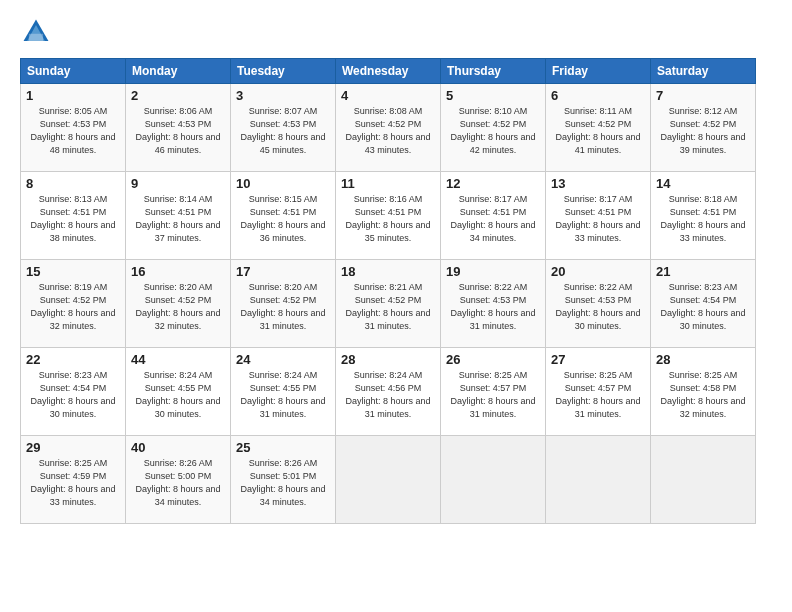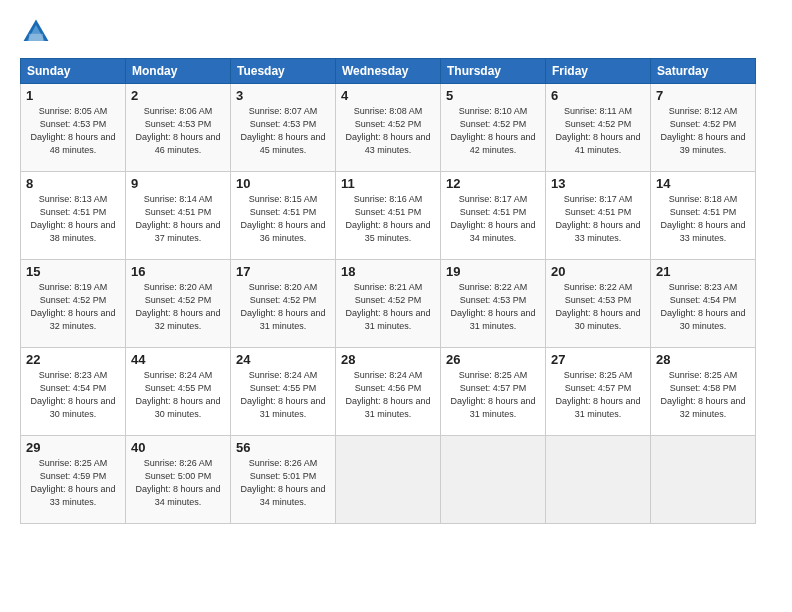--- a/index.html
+++ b/index.html
@@ -256,21 +256,21 @@
         <tr class="last-row">
           <td>
             <span class="day-number">29</span>
             <div class="day-content">Sunrise: 8:25 AM<br>Sunset: 4:59 PM<br>Daylight: 8 hours and 33 minutes.</div>
           </td>
           <td>
             <span class="day-number">40</span>
             <div class="day-content">Sunrise: 8:26 AM<br>Sunset: 5:00 PM<br>Daylight: 8 hours and 34 minutes.</div>
           </td>
           <td>
-            <span class="day-number">56</span>
+            <span class="day-number">25</span>
             <div class="day-content">Sunrise: 8:26 AM<br>Sunset: 5:01 PM<br>Daylight: 8 hours and 34 minutes.</div>
           </td>
           <td class="empty-cell"></td>
           <td class="empty-cell"></td>
           <td class="empty-cell"></td>
           <td class="empty-cell"></td>
         </tr>
       </tbody>
   </table>
 </div>

